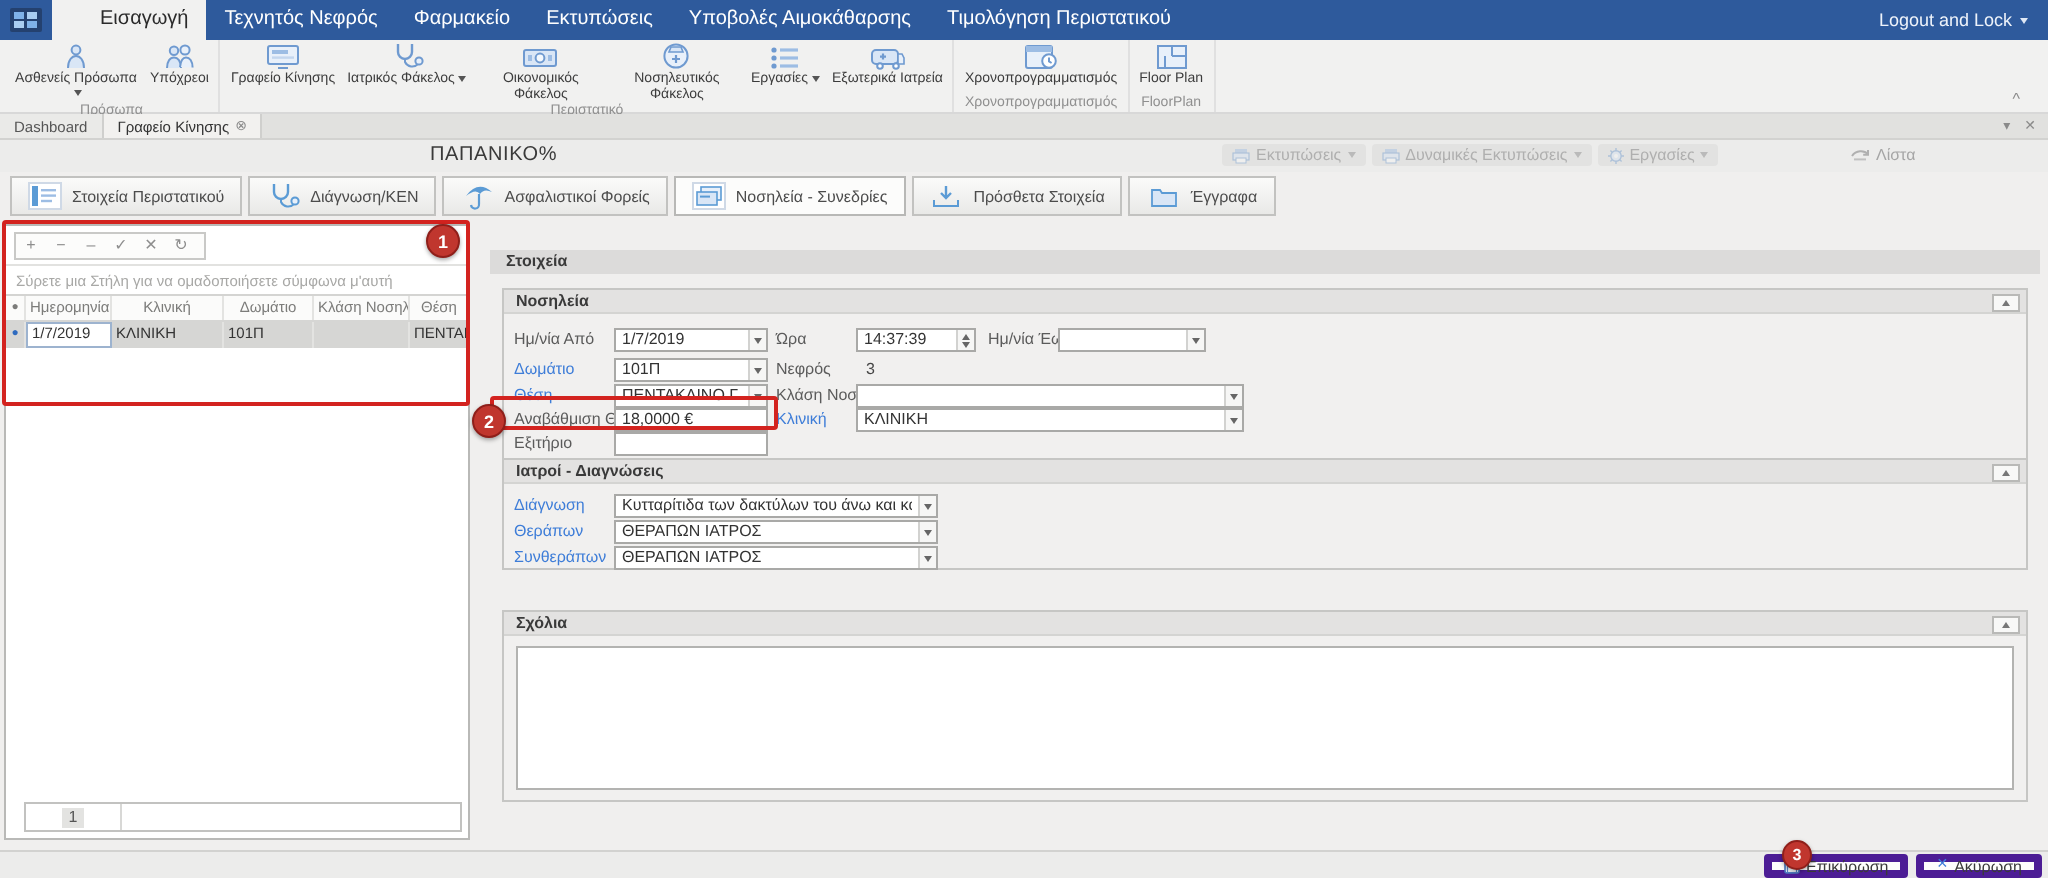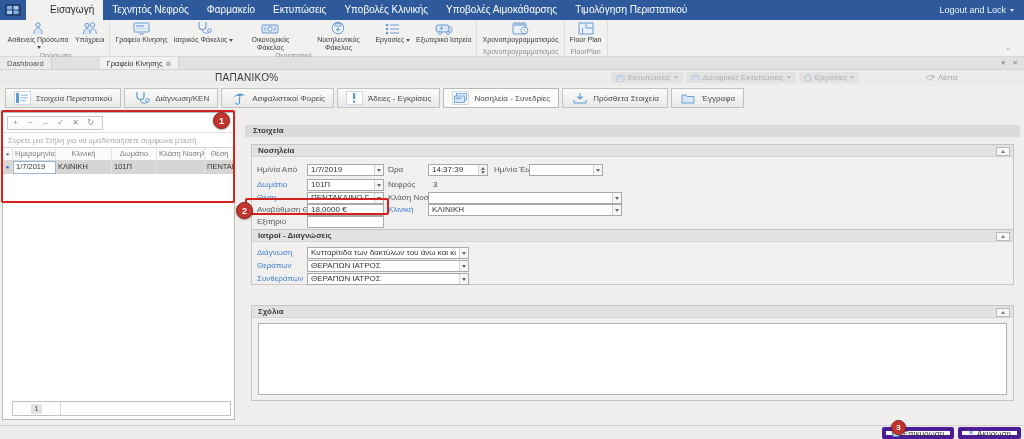--- a/index.html
+++ b/index.html
@@ -24,21 +24,21 @@
   .rbtns{display:flex;flex:1;}
   .rbtn{display:flex;flex-direction:column;align-items:center;justify-content:flex-start;padding:1px 3px 0 3px;cursor:default;}
   .ricon{height:14px;display:flex;align-items:flex-end;justify-content:center;}
   .rlabel{font-size:7px;line-height:1.12;color:#3c3c3c;text-align:center;max-width:62px;margin-top:1px;}
   .rlabel .caret{margin-left:2px;vertical-align:middle;border-top-color:#555;}
   .rgrouplabel{font-size:7px;color:#8f8f8f;text-align:center;padding:0 2px 1px 2px;white-space:nowrap;}
   .ribbon-collapse{position:absolute;right:14px;top:46px;font-size:8px;color:#8a8a8a;line-height:8px;}
 
   
   .doctabs{position:absolute;left:0;top:57px;width:1024px;height:13px;background:#e1e1df;
-           border-bottom:1px solid #d2d2d0;display:flex;align-items:stretch;gap:48px;}
+           border-bottom:1px solid #d2d2d0;display:flex;align-items:stretch;}
   .dtab{font-size:7.5px;color:#555;padding:0 7px;display:flex;align-items:center;gap:3px;
         background:#eaeae8;border-right:1px solid #cfcfcd;white-space:nowrap;}
   .dtab.active{background:#f2f1ef;color:#333;border-bottom:none;}
   .dtab .tclose{font-size:7px;color:#8b8b8b;line-height:7px;}
   .dockicons{margin-left:auto;display:flex;align-items:center;gap:7px;padding-right:6px;font-size:7px;color:#8a8a8a;}
 
   
   .titlebar{position:absolute;left:0;top:70px;width:1024px;height:16px;background:#ececeb;}
   .casetitle{position:absolute;left:215px;top:2px;font-size:10px;color:#3a3a3a;letter-spacing:.3px;}
   .disbtns{position:absolute;left:611px;top:2px;display:flex;gap:3px;}
@@ -156,21 +156,20 @@
           <rect x="8.5" y="2" width="5" height="3.5" fill="#a9cdf0"></rect>
           <rect x="2" y="6.5" width="5" height="3.5" fill="#a9cdf0"></rect>
           <rect x="8.5" y="6.5" width="5" height="3.5" fill="#7fb2e8"></rect>
         </svg>
     </span>
     <nav style="display:flex">
       <span class="mtab active">Εισαγωγή</span>
       <span class="mtab">Τεχνητός Νεφρός</span>
       <span class="mtab">Φαρμακείο</span>
       <span class="mtab">Εκτυπώσεις</span>
-      <span class="mtab">Υποβολές Κλινικής</span>
       <span class="mtab">Υποβολές Αιμοκάθαρσης</span>
       <span class="mtab">Τιμολόγηση Περιστατικού</span>
     </nav>
     <span class="logout">
       <span>Logout and Lock</span>
       <i class="caret white"></i>
     </span>
   </header>
 
   <div class="ribbon">
@@ -384,29 +383,20 @@
     </div>
     <div class="stab">
       <span class="sticon noframe">
         <svg width="16" height="13" viewBox="0 0 16 13">
             <path d="M2 6q6-8 13-2q-4-2-6 1q-2-3-7 1z" fill="#5b9bd5"></path>
             <path d="M8.5 5v5a2 2 0 0 1-4 .5" fill="none" stroke="#5b9bd5" stroke-width="1.1"></path>
           </svg>
       </span>
       <span class="stlabel">Ασφαλιστικοί Φορείς</span>
     </div>
-    <div class="stab">
-      <span class="sticon">
-        <svg width="6" height="10" viewBox="0 0 6 10">
-            <rect x="2" y="0" width="2.2" height="6" fill="#5b9bd5"></rect>
-            <rect x="2" y="7.5" width="2.2" height="2.2" fill="#5b9bd5"></rect>
-          </svg>
-      </span>
-      <span class="stlabel">Άδειες - Εγκρίσεις</span>
-    </div>
     <div class="stab active">
       <span class="sticon">
         <svg width="13" height="10" viewBox="0 0 13 10">
             <rect x="2.5" y="0.5" width="10" height="6.5" fill="#e8f0fa" stroke="#5b9bd5" stroke-width=".8"></rect>
             <rect x="0.5" y="3" width="10" height="6.5" fill="#d9e6f6" stroke="#5b9bd5" stroke-width=".8"></rect>
             <rect x="2" y="4.8" width="5" height="1" fill="#5b9bd5"></rect>
           </svg>
       </span>
       <span class="stlabel">Νοσηλεία - Συνεδρίες</span>
     </div>

